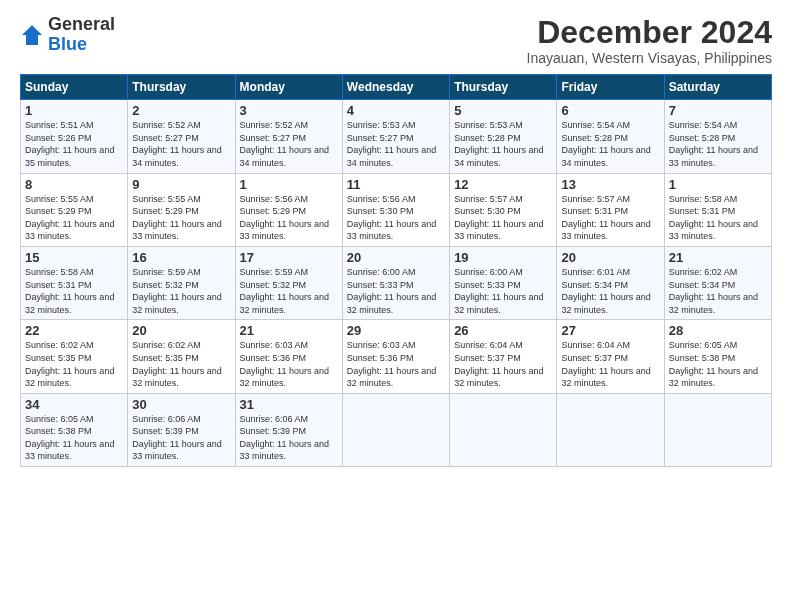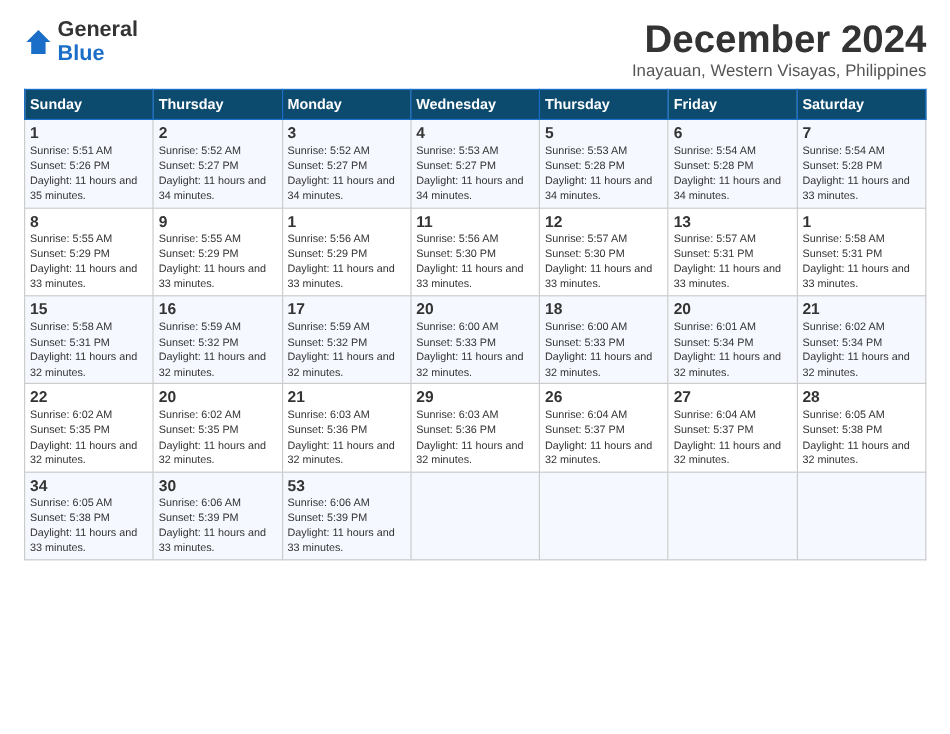--- a/index.html
+++ b/index.html
@@ -204,21 +204,21 @@
           </td>
           <td>
             <span class="day-num">17</span>
             <div class="day-detail">Sunrise: 5:59 AM<br>Sunset: 5:32 PM<br>Daylight: 11 hours and 32 minutes.</div>
           </td>
           <td>
             <span class="day-num">20</span>
             <div class="day-detail">Sunrise: 6:00 AM<br>Sunset: 5:33 PM<br>Daylight: 11 hours and 32 minutes.</div>
           </td>
           <td>
-            <span class="day-num">18</span>
+            <span class="day-num">19</span>
             <div class="day-detail">Sunrise: 6:00 AM<br>Sunset: 5:33 PM<br>Daylight: 11 hours and 32 minutes.</div>
           </td>
           <td>
             <span class="day-num">20</span>
             <div class="day-detail">Sunrise: 6:01 AM<br>Sunset: 5:34 PM<br>Daylight: 11 hours and 32 minutes.</div>
           </td>
           <td>
             <span class="day-num">21</span>
             <div class="day-detail">Sunrise: 6:02 AM<br>Sunset: 5:34 PM<br>Daylight: 11 hours and 32 minutes.</div>
           </td>
@@ -256,21 +256,21 @@
         <tr>
           <td>
             <span class="day-num">34</span>
             <div class="day-detail">Sunrise: 6:05 AM<br>Sunset: 5:38 PM<br>Daylight: 11 hours and 33 minutes.</div>
           </td>
           <td>
             <span class="day-num">30</span>
             <div class="day-detail">Sunrise: 6:06 AM<br>Sunset: 5:39 PM<br>Daylight: 11 hours and 33 minutes.</div>
           </td>
           <td>
-            <span class="day-num">53</span>
+            <span class="day-num">31</span>
             <div class="day-detail">Sunrise: 6:06 AM<br>Sunset: 5:39 PM<br>Daylight: 11 hours and 33 minutes.</div>
           </td>
           <td class="empty"></td>
           <td class="empty"></td>
           <td class="empty"></td>
           <td class="empty"></td>
         </tr>
       </tbody>
   </table>
 </div>

